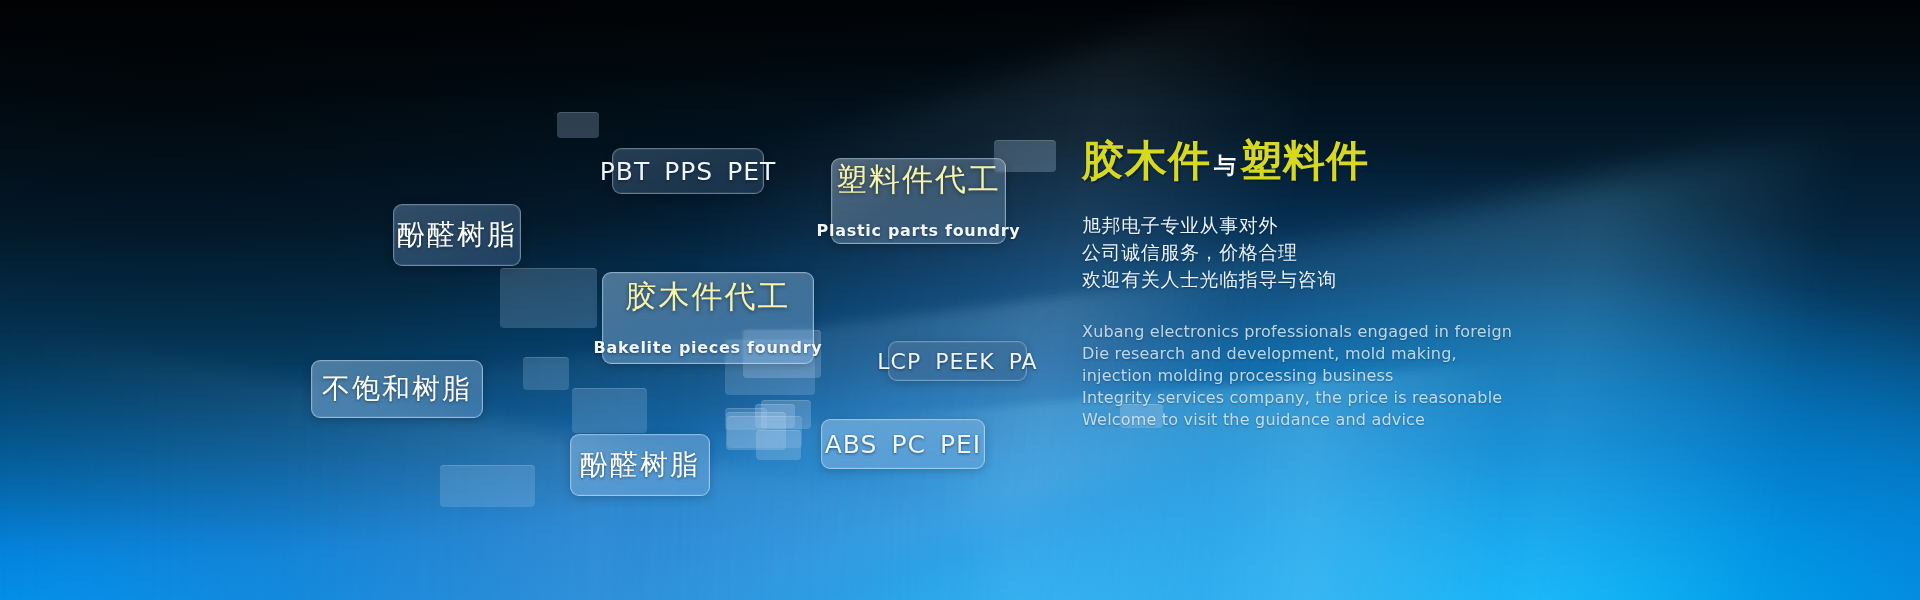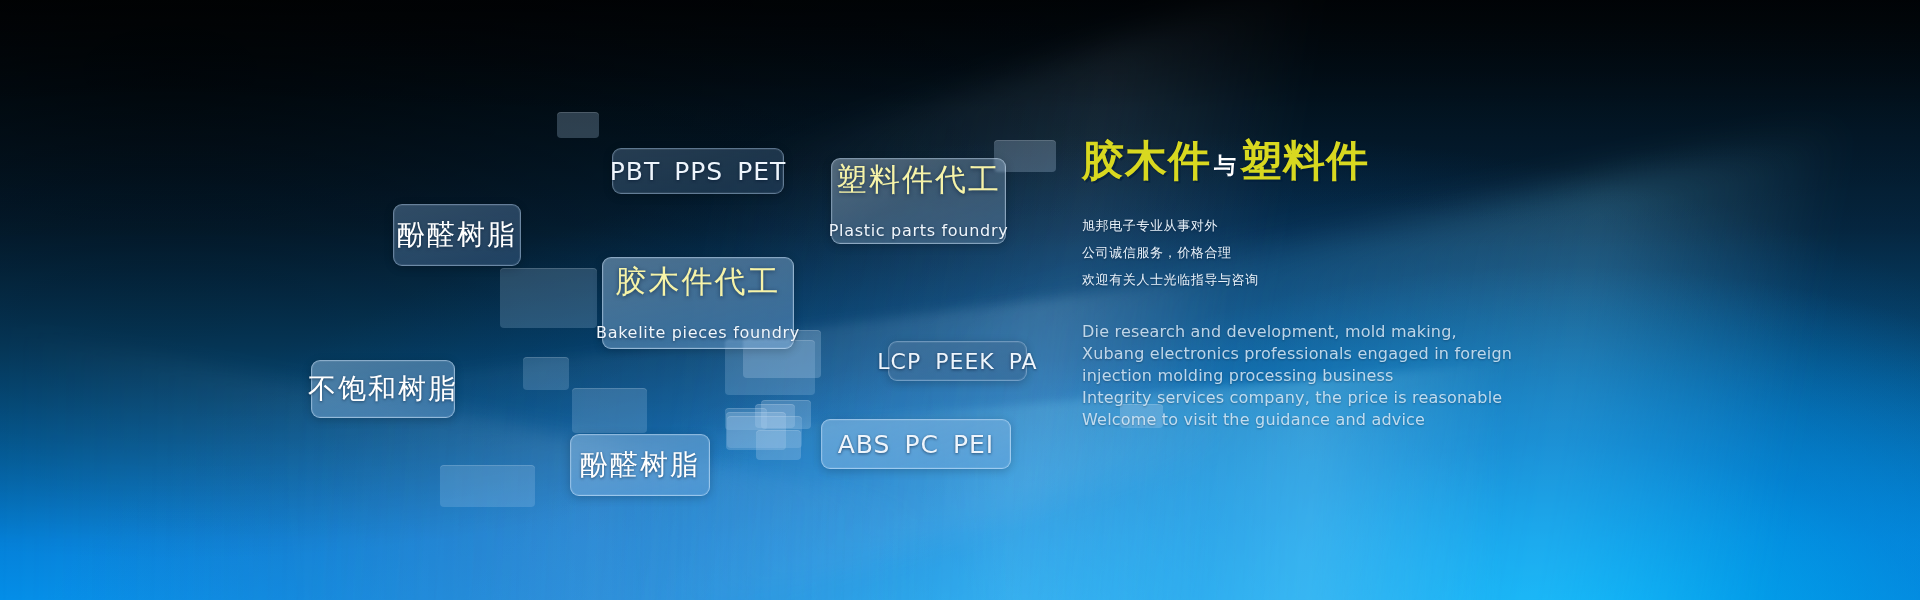--- a/index.html
+++ b/index.html
@@ -113,20 +113,21 @@
     letter-spacing:2px;
     text-shadow:0 1px 4px rgba(0,20,45,0.60);
   }
   .card-en{
     color:#f0f6fc;
     font-size:16px;
     letter-spacing:0.7px;
     margin-top:25px;
     text-shadow:0 1px 3px rgba(0,24,48,0.55);
     white-space:nowrap;
+    font-weight:bold;
   }
   .tag-text{
     color:#eef5fc;
     font-size:25px;
     letter-spacing:1px;
     white-space:nowrap;
     text-shadow:0 1px 3px rgba(0,20,45,0.60);
   }
   .tag-text .sp{display:inline-block;width:14px;}
 
@@ -155,21 +156,21 @@
     margin:0 3px;
     text-shadow:1px 1px 0 rgba(0,30,60,0.55);
   }
   .cn-list{
     margin:30px 0 0 0;
     padding:0;
     list-style:none;
   }
   .cn-list li{
     color:#eaf3fb;
-    font-size:13px;
+    font-size:19px;
     line-height:27px;
     letter-spacing:0.6px;
     white-space:nowrap;
     text-shadow:0 1px 2px rgba(0,25,50,0.45);
   }
   .en-list{
     margin:28px 0 0 0;
     padding:0;
     list-style:none;
   }
@@ -203,67 +204,67 @@
   <div class="deco" style="left:761px;  top:400px; width:50px;  height:29px;"></div>
   <div class="deco" style="left:755px;  top:404px; width:40px;  height:24px;"></div>
   <div class="deco" style="left:726px;  top:412px; width:60px;  height:38px;"></div>
   <div class="deco" style="left:756px;  top:430px; width:45px;  height:30px;"></div>
   <div class="deco" style="left:994px;  top:140px; width:62px;  height:32px;"></div>
   <div class="deco soft" style="left:725px;  top:340px; width:90px;  height:55px;"></div>
   <div class="deco soft" style="left:725px;  top:408px; width:42px;  height:22px;"></div>
   <div class="deco" style="left:1120px; top:404px; width:43px;  height:24px;"></div>
   <div class="deco soft" style="left:727px;  top:416px; width:75px;  height:32px;"></div>
 
-  <div class="card tag-dark" style="left:612px; top:148px; width:172px; height:46px;">
+  <div class="card tag-dark" style="left:612px; top:148px; width:152px; height:46px;">
     <span class="tag-text"><span>PBT</span><span class="sp"></span><span>PPS</span><span class="sp"></span><span>PET</span></span>
   </div>
 
   <div class="card tag-mid" style="left:393px; top:204px; width:128px; height:62px;">
     <span class="card-cn">酚醛树脂</span>
   </div>
 
   <div class="card card-big" style="left:831px; top:158px; width:175px; height:86px;">
     <span class="card-cn">塑料件代工</span>
     <span class="card-en">Plastic parts foundry</span>
   </div>
 
-  <div class="card card-big tag-light" style="left:602px; top:257px; width:192px; height:92px;">
+  <div class="card card-big tag-light" style="left:602px; top:272px; width:212px; height:92px;">
     <span class="card-cn">胶木件代工</span>
     <span class="card-en">Bakelite pieces foundry</span>
   </div>
 
-  <div class="card tag-light" style="left:311px; top:360px; width:144px; height:58px;">
+  <div class="card tag-light" style="left:311px; top:360px; width:172px; height:58px;">
     <span class="card-cn">不饱和树脂</span>
   </div>
 
   <div class="card tag-dark" style="left:860px; top:341px; width:139px; height:40px;margin-left:28px;">
     <span class="tag-text" style="font-size:22px;"><span>LCP</span><span class="sp"></span><span>PEEK</span><span class="sp"></span><span>PA</span></span>
   </div>
 
-  <div class="card tag-light" style="left:821px; top:419px; width:190px; height:50px;">
+  <div class="card tag-light" style="left:821px; top:419px; width:164px; height:50px;">
     <span class="tag-text"><span>ABS</span><span class="sp"></span><span>PC</span><span class="sp"></span><span>PEI</span></span>
   </div>
 
   <div class="card tag-light" style="left:570px; top:434px; width:140px; height:62px;">
     <span class="card-cn">酚醛树脂</span>
   </div>
 
   <div id="copy">
     <h1 class="headline">
       <span>胶木件</span><span class="conj">与</span><span>塑料件</span>
     </h1>
 
     <ul class="cn-list">
       <li>旭邦电子专业从事对外</li>
       <li>公司诚信服务，价格合理</li>
       <li>欢迎有关人士光临指导与咨询</li>
     </ul>
 
     <ul class="en-list">
+      <li>Xubang electronics professionals engaged in foreign</li>
       <li>Die research and development, mold making,</li>
-      <li>Xubang electronics professionals engaged in foreign</li>
       <li> injection molding processing business</li>
       <li>Integrity services company, the price is reasonable</li>
       <li>Welcome to visit the guidance and advice</li>
     </ul>
   </div>
 
 </div>
 
 </body></html>

